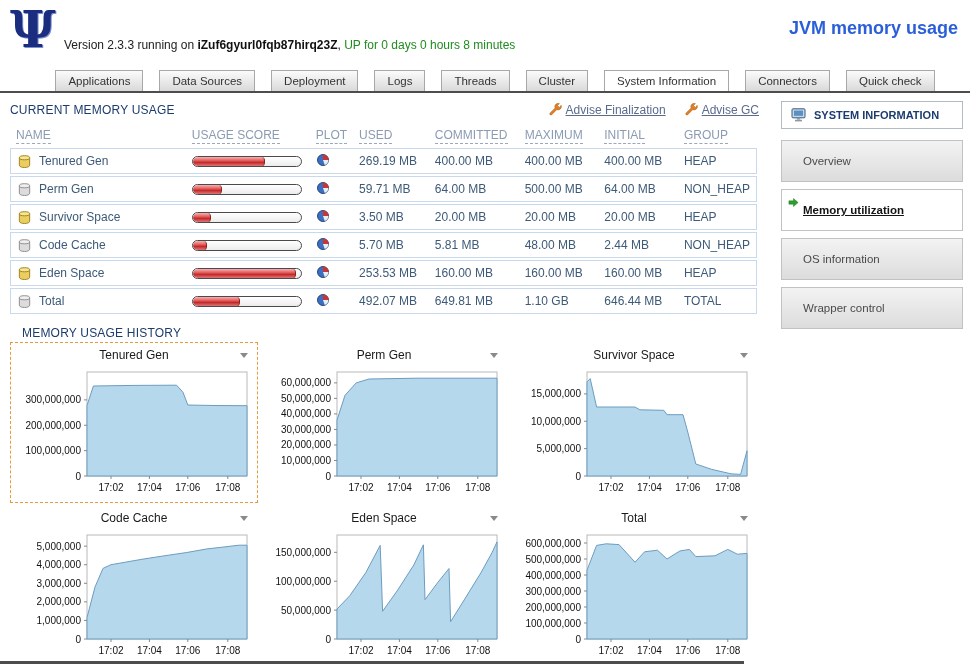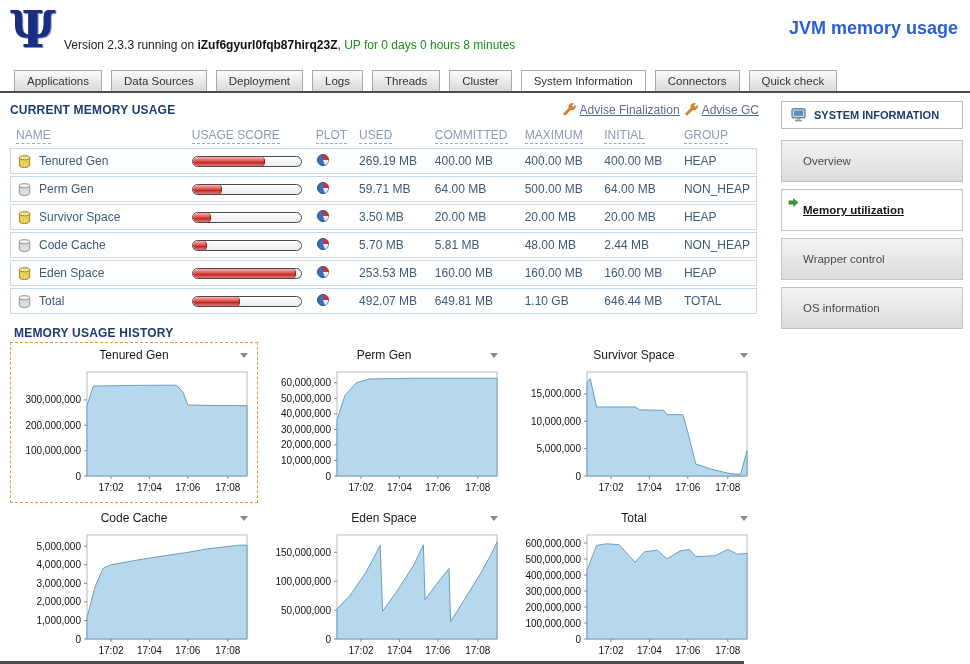--- a/index.html
+++ b/index.html
@@ -8,53 +8,53 @@
 
   
   .header { position: relative; height: 70px; }
   .logo { position: absolute; left: 10px; top: 0px; font-family: "DejaVu Serif", serif; font-size: 50px; font-weight: bold; color: #1b2d7e; text-shadow: 1px 1px 0 #7f8fd0; }
   .version-line { position: absolute; left: 64px; top: 38px; font-size: 12px; color: #222; }
   .version-line b { color: #111; }
   .uptime { color: #1f8c1f; }
   .page-title { position: absolute; right: 12px; top: 18px; font-size: 18px; font-weight: bold; color: #2b5fd9; }
 
   
-  .tabbar { display: flex; gap: 9px; padding-left: 14px; border-bottom: 2px solid #4d4d4d; align-items: flex-end; }
+  .tabbar { display: flex; gap: 16px; padding-left: 20px; border-bottom: 2px solid #4d4d4d; align-items: flex-end; justify-content: center; }
   .tab { padding: 4px 12px 4px; font-size: 11.5px; color: #333; background: linear-gradient(#fbfbfb, #d9d9d9); border: 1px solid #a8a8a8; border-bottom: none; cursor: pointer; white-space: nowrap; }
   .tab.active { background: #fff; font-weight: normal; position: relative; }
 
   
   .content { display: flex; padding: 6px 4px 0 10px; }
   .main { width: 757px; }
   .sidebar { width: 182px; margin-left: 14px; padding-top: 2px; }
 
   .section-row { display: flex; align-items: center; margin: 4px 0 7px; }
-  .section-title { font-size: 12px; font-weight: bold; color: #1c3c6e; letter-spacing: .2px; }
-  .links { margin-left: auto; display: flex; gap: 4px; margin-right: 8px; }
+  .section-title { font-size: 12px; font-weight: normal; color: #1c3c6e; letter-spacing: .2px; }
+  .links { margin-left: auto; display: flex; gap: 18px; margin-right: 8px; }
   .advise-link { display: flex; align-items: center; gap: 4px; font-size: 12px; color: #5b6b8c; text-decoration: underline; cursor: pointer; }
 
   
   table.mem { border-collapse: separate; border-spacing: 0 2px; width: 747px; font-size: 12px; }
   table.mem thead th { text-align: left; font-weight: normal; font-size: 12px; color: #8b9bb2; padding: 2px 6px 4px; white-space: nowrap; }
   table.mem thead th span { border-bottom: 1px dashed #9aa7bd; padding-bottom: 1px; cursor: pointer; }
   table.mem tbody td { background: #fff; border-top: 1px solid #c9d9ec; border-bottom: 1px solid #c9d9ec; padding: 3px 6px; color: #3d5a78; height: 26px; white-space: nowrap; }
   table.mem tbody td:first-child { border-left: 1px solid #c9d9ec; }
   table.mem tbody td:last-child { border-right: 1px solid #c9d9ec; }
   .name-cell { display: flex; align-items: center; gap: 7px; }
   .score { width: 110px; height: 11px; border: 1px solid #4a4a4a; border-radius: 6px; background: linear-gradient(#fff, #ececec); overflow: hidden; }
   .score-fill { height: 100%; border-radius: 5px 4px 4px 5px; background: linear-gradient(#f7b3b3 0%, #e45c5c 40%, #c32a2a 60%, #dd7777 100%); border-right: 1px solid #8d1f1f; }
 
   
   .db.heap  .db-body { fill: #eacf5e; stroke: #9a7d20; }
   .db.heap  .db-top  { fill: #f6e68c; stroke: #9a7d20; }
   .db.gray  .db-body { fill: #dcdcdc; stroke: #8a8a8a; }
   .db.gray  .db-top  { fill: #efefef; stroke: #8a8a8a; }
 
   
-  .history-title { margin: 10px 4px 2px; }
+  .history-title { margin: 10px 12px 2px; }
   .charts { display: grid; grid-template-columns: repeat(3, 250px); row-gap: 2px; }
   .chart-cell { width: 248px; padding: 2px 2px 0; border: 1px dashed transparent; }
   .chart-cell.selected { border-color: #e69a3a; }
   .chart-title-row { position: relative; text-align: center; font-size: 12px; color: #1a1a1a; padding: 3px 0 2px; }
   .caret { position: absolute; right: 7px; top: 8px; width: 0; height: 0; border: 4px solid transparent; border-top: 5px solid #8a8a8a; cursor: pointer; }
   svg.chart { display: block; }
 
   
   .sidebar-title-box { display: flex; align-items: center; gap: 7px; border: 1px solid #b2bac3; background: #fff; padding: 6px 9px; font-size: 11px; font-weight: bold; color: #1c3c6e; margin-bottom: 11px; }
   .sidebar-item { position: relative; display: flex; align-items: center; height: 42px; margin-bottom: 7px; padding-left: 21px; font-size: 11.5px; color: #4a4a4a; background: linear-gradient(#f3f3f3, #dcdcdc); border: 1px solid #c2c2c2; cursor: pointer; }
@@ -460,23 +460,23 @@
         <span>Overview</span>
       </div>
       <div class="sidebar-item active">
         <span class="arrow"><svg width="11" height="11" viewBox="0 0 12 12">
               <path d="M1 4.2h5V1.6L11 6 6 10.4V7.8H1Z" fill="#2e9e2e" stroke="#1d7a1d" stroke-width="0.5"></path>
             </svg></span>
         <span>Memory utilization</span>
       </div>
       <div class="sidebar-item">
 
+        <span>OS information</span>
+      </div>
+      <div class="sidebar-item">
+
         <span>Wrapper control</span>
-      </div>
-      <div class="sidebar-item">
-
-        <span>OS information</span>
       </div>
     </div>
   </div>
 
   <div class="footer-line"></div>
 </div>
 
 </body></html>

